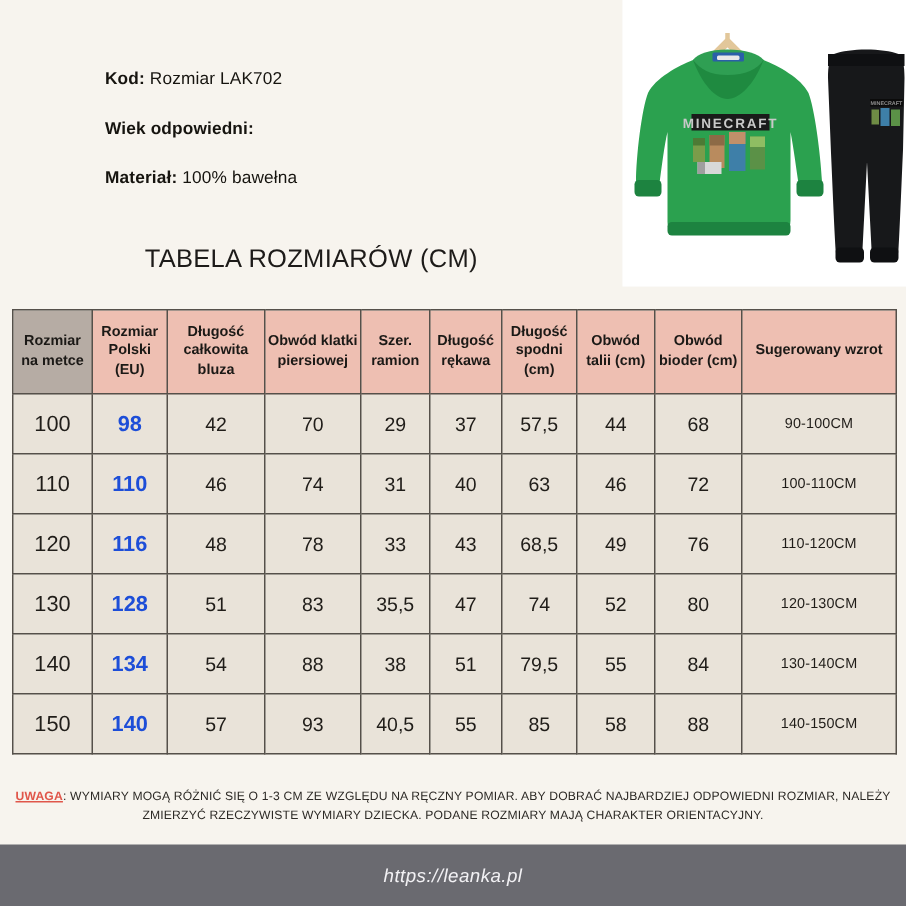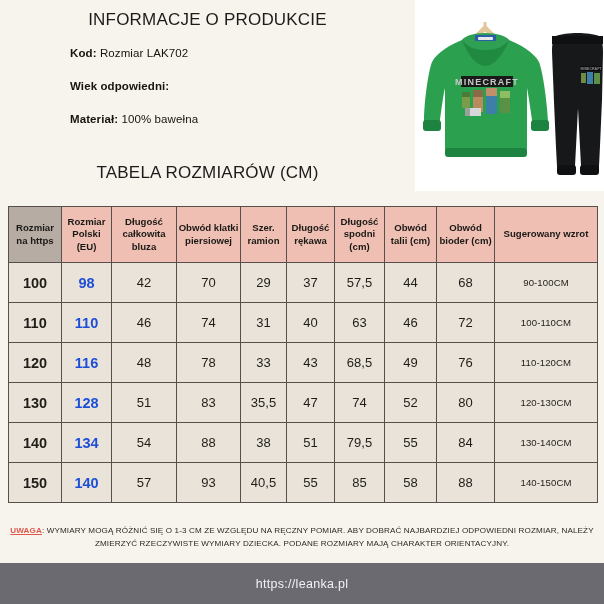--- a/index.html
+++ b/index.html
@@ -109,21 +109,21 @@
     background: #b6aca4;
   }
   table.size-table tbody td {
     background: #e9e3d9;
     color: #201d19;
     font-size: 13px;
     height: 39px;
     font-weight: 400;
   }
   table.size-table tbody td.c-metre {
-    font-weight: 700;
+    font-weight: 400;
     font-size: 14.5px;
   }
   table.size-table tbody td.c-eu {
     font-weight: 700;
     font-size: 14.5px;
     color: #1d4ed8;
   }
   table.size-table tbody td.c-height {
     font-size: 9.6px;
     font-weight: 500;
@@ -165,35 +165,35 @@
   .url-bar {
     position: absolute;
     left: 0;
     bottom: 0;
     width: 604px;
     height: 41px;
     background: #6a6a70;
     display: flex;
     align-items: center;
     justify-content: center;
+    font-style: italic;
   }
   .url-bar .url-text {
     color: #f2f1f4;
     font-size: 12.5px;
     letter-spacing: 0.3px;
   }
 </style>
 </head>
 <body>
 
 <div class="page">
 
   <div class="top-section">
 
-    <div class="product-title">INFORMACJE O PRODUKCIE</div>
 
     <div class="info-list">
       <div class="info-line">
         <span class="lbl">Kod:</span>
         <span class="val">Rozmiar LAK702</span>
       </div>
       <div class="info-line">
         <span class="lbl">Wiek odpowiedni:</span>
         <span class="val"></span>
       </div>
@@ -267,21 +267,21 @@
           <col class="w3">
           <col class="w4">
         <col class="w5">
           <col class="w6">
           <col class="w7">
           <col class="w8">
           <col class="w9">
       </colgroup>
       <thead>
         <tr>
-          <th class="first-head">Rozmiar na https</th>
+          <th class="first-head">Rozmiar na metce</th>
           <th>Rozmiar Polski (EU)</th>
           <th>Długość całkowita bluza</th>
           <th>Obwód klatki piersiowej</th>
           <th>Szer. ramion</th>
           <th>Długość rękawa</th>
           <th>Długość spodni (cm)</th>
           <th>Obwód talii (cm)</th>
           <th>Obwód bioder (cm)</th>
           <th>Sugerowany wzrot</th>
         </tr>

